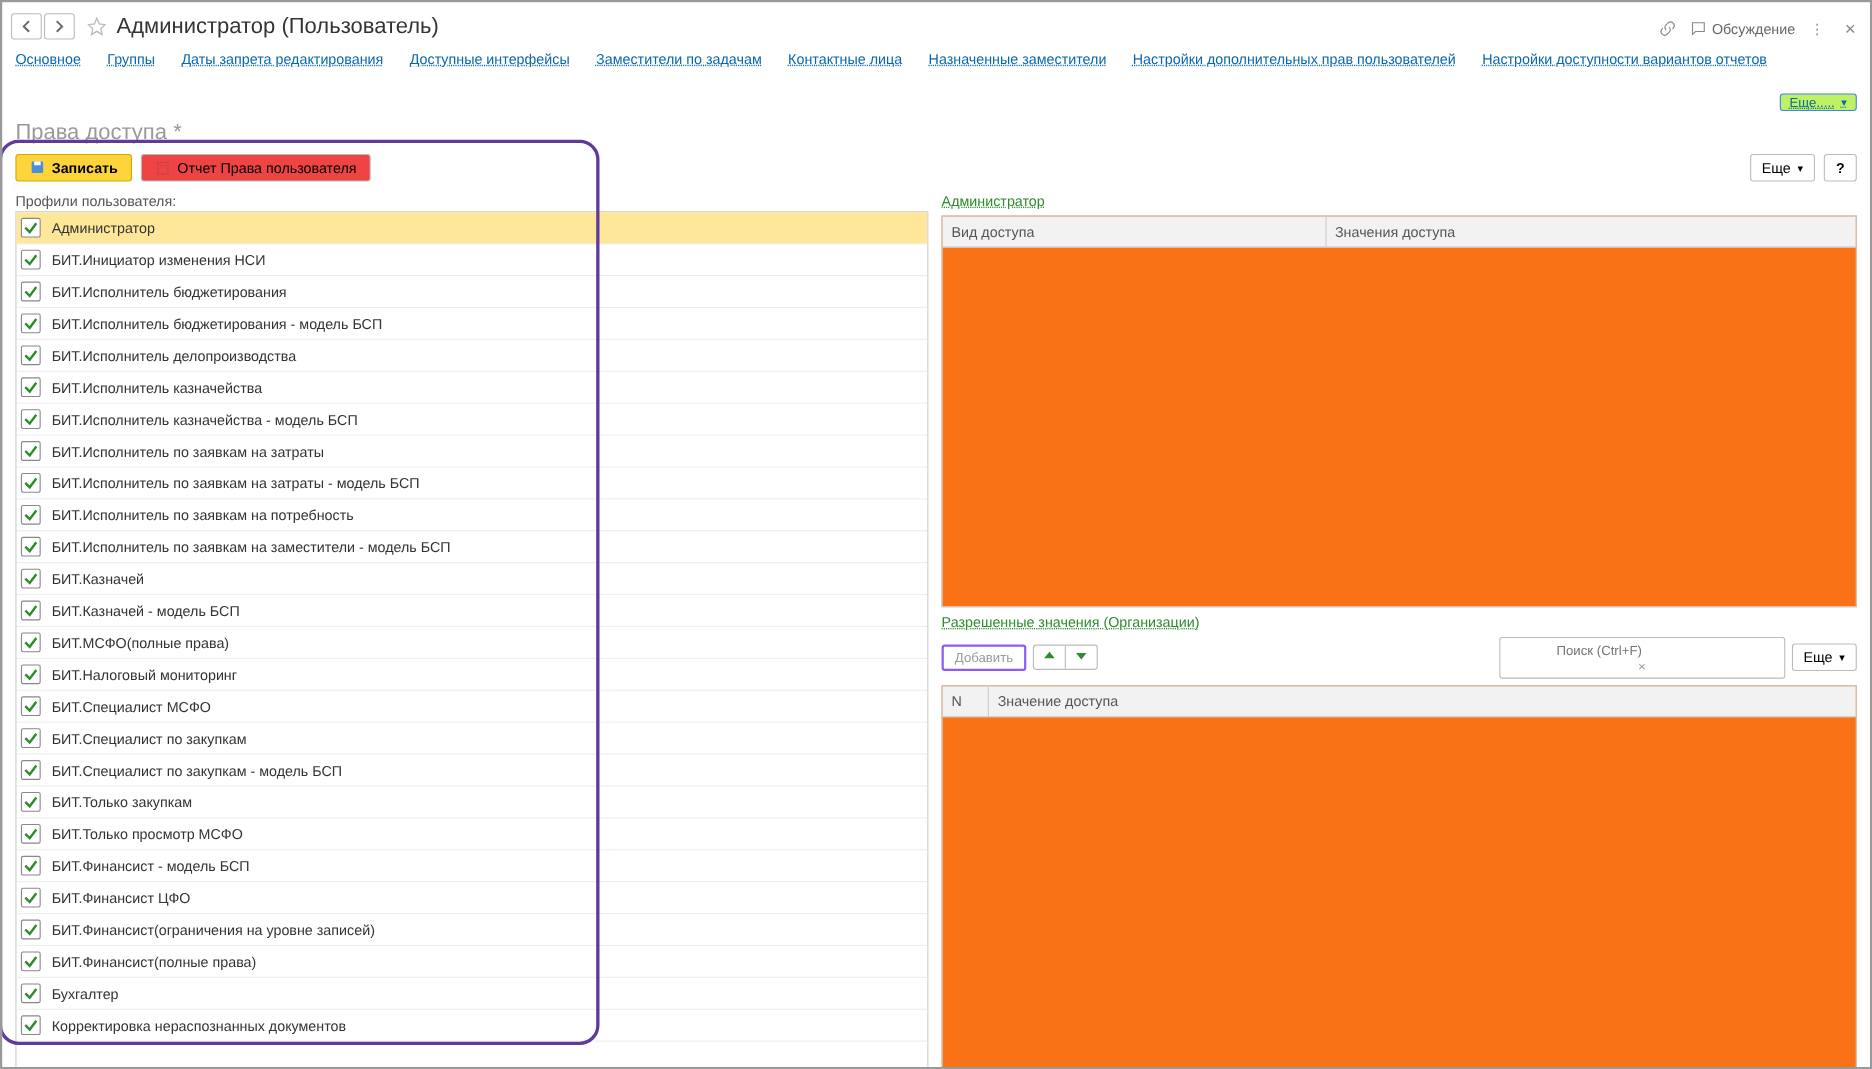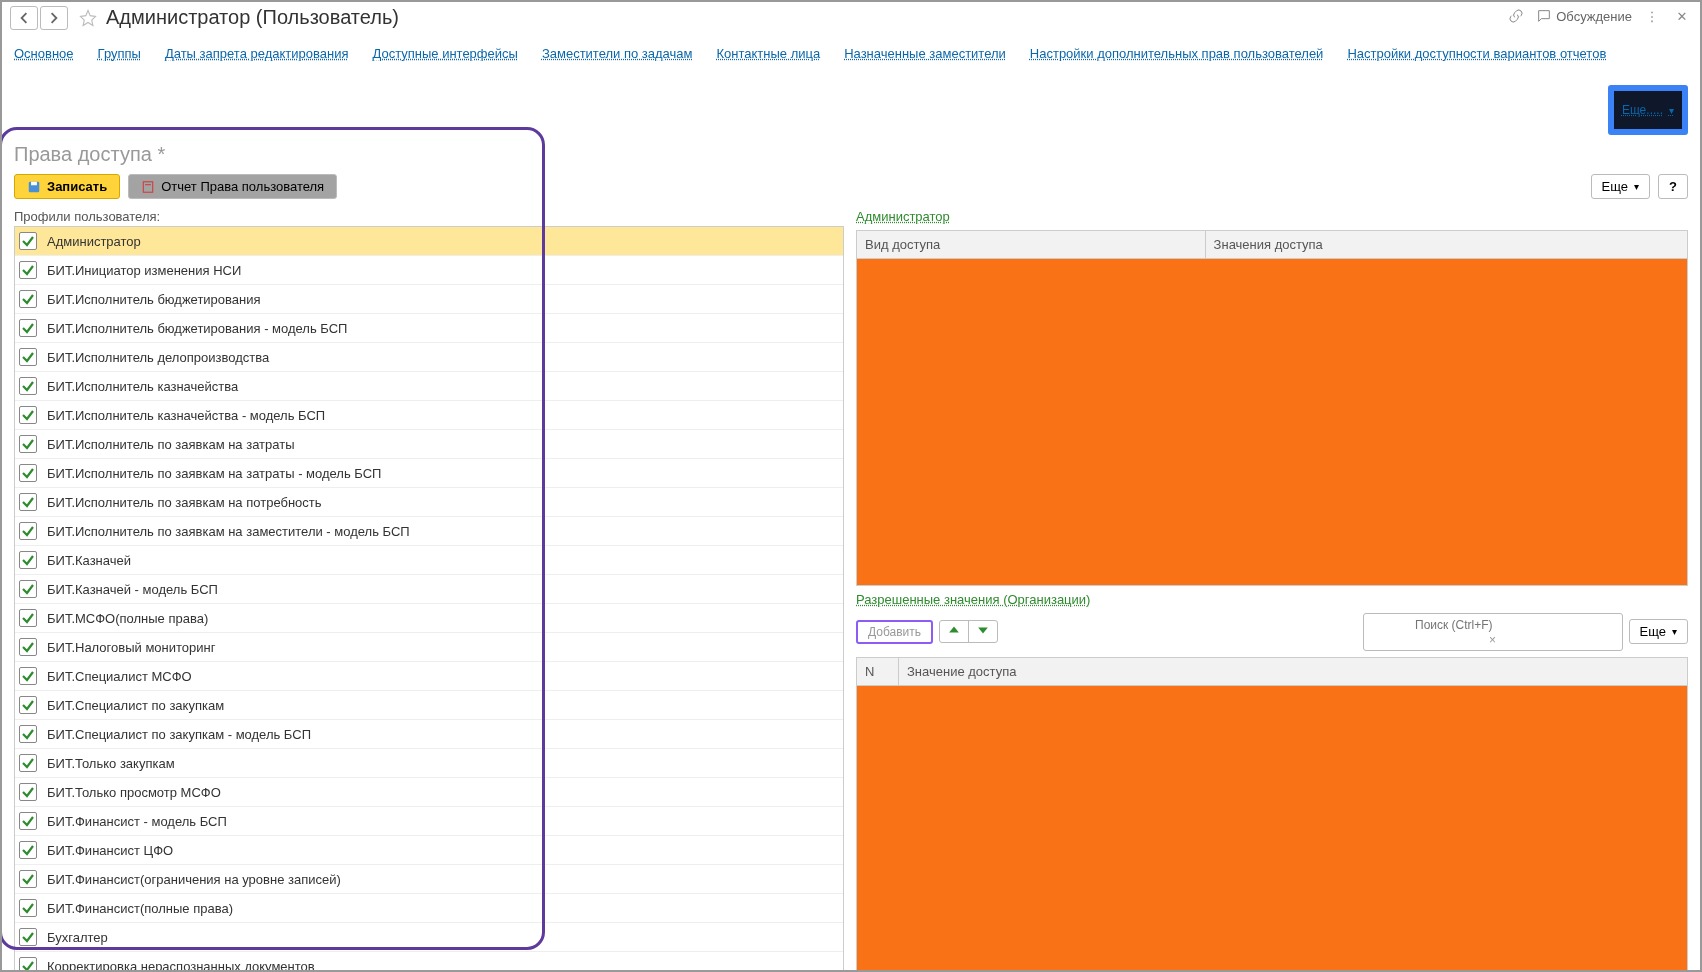--- a/index.html
+++ b/index.html
@@ -11,21 +11,21 @@
     color: #333;
     border: 2px solid #999;
     width: 1702px;
     height: 972px;
     overflow: hidden;
     position: relative;
   }
 
   .header-row {
     display: flex;
-    align-items: flex-start;
+    align-items: flex-end;
     padding: 4px 8px;
     border-bottom: 0;
     height: 38px;
   }
   .nav-btn {
     width: 28px; height: 24px;
     border: 1px solid #bbb;
     background: #fff;
     border-radius: 3px;
     display: inline-flex;
@@ -71,23 +71,23 @@
     align-items: center;
   }
   .tab-link {
     color: #0a67aa;
     text-decoration: underline dotted;
     cursor: pointer;
     font-size: 13px;
     white-space: nowrap;
   }
   .more-btn {
-    border: 6px solid #3b82f6;
-    background: #0f172a;
-    padding: 12px 8px;
+    border: 1px solid #3b82f6;
+    background: #bef264;
+    padding: 0 8px;
     border-radius: 3px;
     font-size: 12px;
     cursor: pointer;
     color: #0a67aa;
     margin-left: auto;
     display:flex; align-items:center; gap:4px;
     text-decoration: underline dotted;
   }
 
   .subheading {
@@ -103,24 +103,24 @@
     align-items: center;
   }
   .save-btn {
     background: #ffd43b;
     border: 1px solid #d4a800;
     border-radius: 3px;
     padding: 4px 12px;
     font-weight: bold;
     font-size: 13px;
     cursor: pointer;
-    display:flex; align-items:center; gap:6px;
+    display:flex; align-items:flex-start; gap:6px;
   }
   .report-btn {
-    background: #a3a3a3;
+    background: #ef4444;
     border: 1px solid #bbb;
     border-radius: 3px;
     padding: 4px 12px;
     font-size: 13px;
     cursor: pointer;
     display:flex; align-items:center; gap:6px;
   }
   .toolbar-spacer { margin-left: auto; display:flex; gap:8px; }
   .plain-btn {
     background: #fff;

